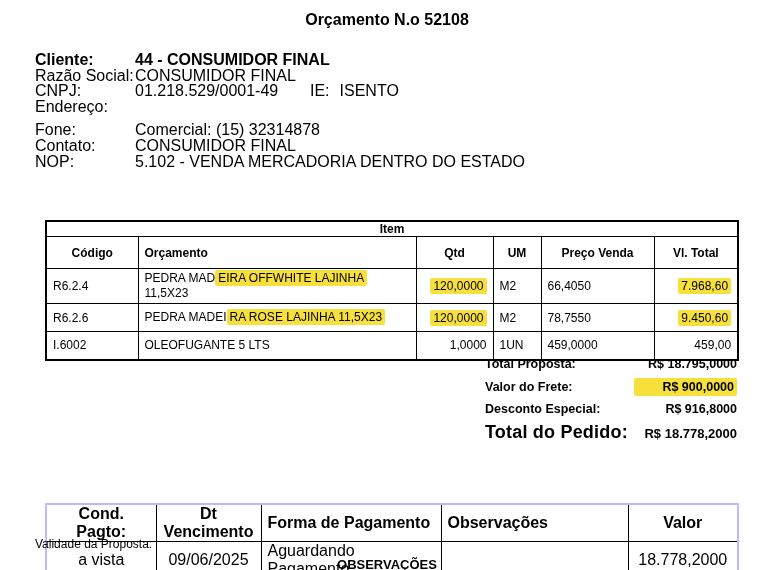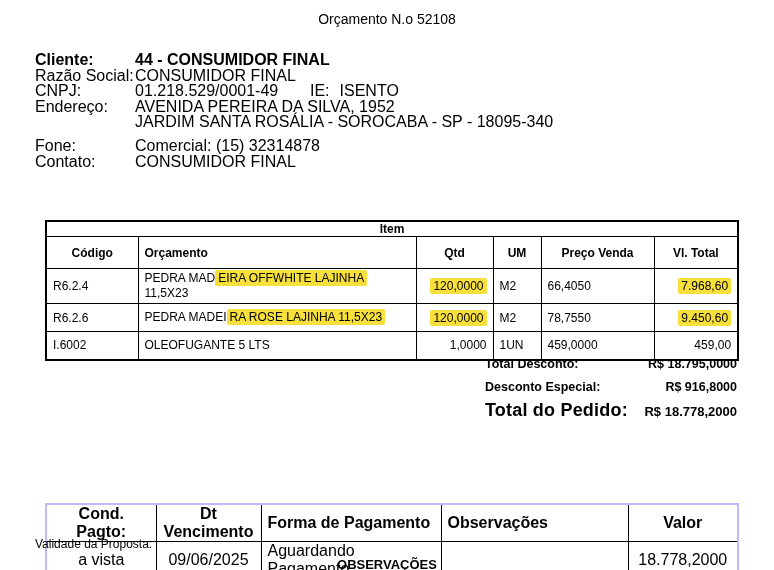--- a/index.html
+++ b/index.html
@@ -1,20 +1,20 @@
 <!DOCTYPE html>
 <html style="--hl: #F7E03C;"><head>
 <meta charset="utf-8">
 <style>
   * { margin:0; padding:0; box-sizing:border-box; }
   html,body { width:774px; height:570px; background:#ffffff; overflow:hidden; }
   body { position:relative; font-family:"Liberation Sans", sans-serif; color:#000; }
 
   .doc-title { position:absolute; top:11px; left:0; width:774px; text-align:center;
-               font-size:14px; font-weight:normal; }
+               font-size:16px; font-weight:bold; }
 
   
   .client { position:absolute; left:35px; top:52px; font-size:16px; }
   .crow { display:flex; line-height:15.6px; }
   .crow.gap { margin-top:8px; }
   .clabel { flex:0 0 100px; }
   .cval { flex:1; white-space:nowrap; }
   .bold { font-weight:bold; }
   .cnpj-val { display:inline-block; min-width:175px; }
   .ie-lab { margin-right:10px; }
@@ -73,32 +73,32 @@
   <div class="crow">
     <span class="clabel">Razão Social:</span>
     <span class="cval">CONSUMIDOR FINAL</span>
   </div>
   <div class="crow">
     <span class="clabel">CNPJ:</span>
     <span class="cval"><span class="cnpj-val">01.218.529/0001-49</span><span class="ie-lab">IE:</span><span>ISENTO</span></span>
   </div>
   <div class="crow">
     <span class="clabel">Endereço:</span>
-    <div class="cval">
-      <div>AVENIDA PEREIRA DA SILVA, 1952</div>
-      <div>JARDIM SANTA ROSÁLIA - SOROCABA - SP - 18095-340</div>
-    </div>
   </div>
   <div class="crow gap">
     <span class="clabel">Fone:</span>
     <span class="cval">Comercial: (15) 32314878</span>
   </div>
   <div class="crow">
     <span class="clabel">Contato:</span>
     <span class="cval">CONSUMIDOR FINAL</span>
+  </div>
+  <div class="crow">
+    <span class="clabel">NOP:</span>
+    <span class="cval">5.102 - VENDA MERCADORIA DENTRO DO ESTADO</span>
   </div>
 </div>
 
 <table class="item-table">
   <colgroup>
       <col style="width:92px">
       <col style="width:278px">
       <col style="width:77px">
       <col style="width:48px">
       <col style="width:113px">
@@ -141,22 +141,26 @@
     <td class="c-qtd"><span>1,0000</span></td>
     <td class="c-um">1UN</td>
     <td class="c-preco">459,0000</td>
     <td class="c-total"><span>459,00</span></td>
   </tr>
 </tbody>
   </table>
 
 <div class="totals">
   <div class="trow">
-    <span>Total Desconto:</span>
+    <span>Total Proposta:</span>
     <span>R$ 18.795,0000</span>
+  </div>
+  <div class="trow">
+    <span>Valor do Frete:</span>
+    <span class="hl hl-frete">R$ 900,0000</span>
   </div>
   <div class="trow">
     <span>Desconto Especial:</span>
     <span>R$ 916,8000</span>
   </div>
   <div class="grand">
     <span class="glabel">Total do Pedido:</span>
     <span class="gval">R$ 18.778,2000</span>
   </div>
 </div>

